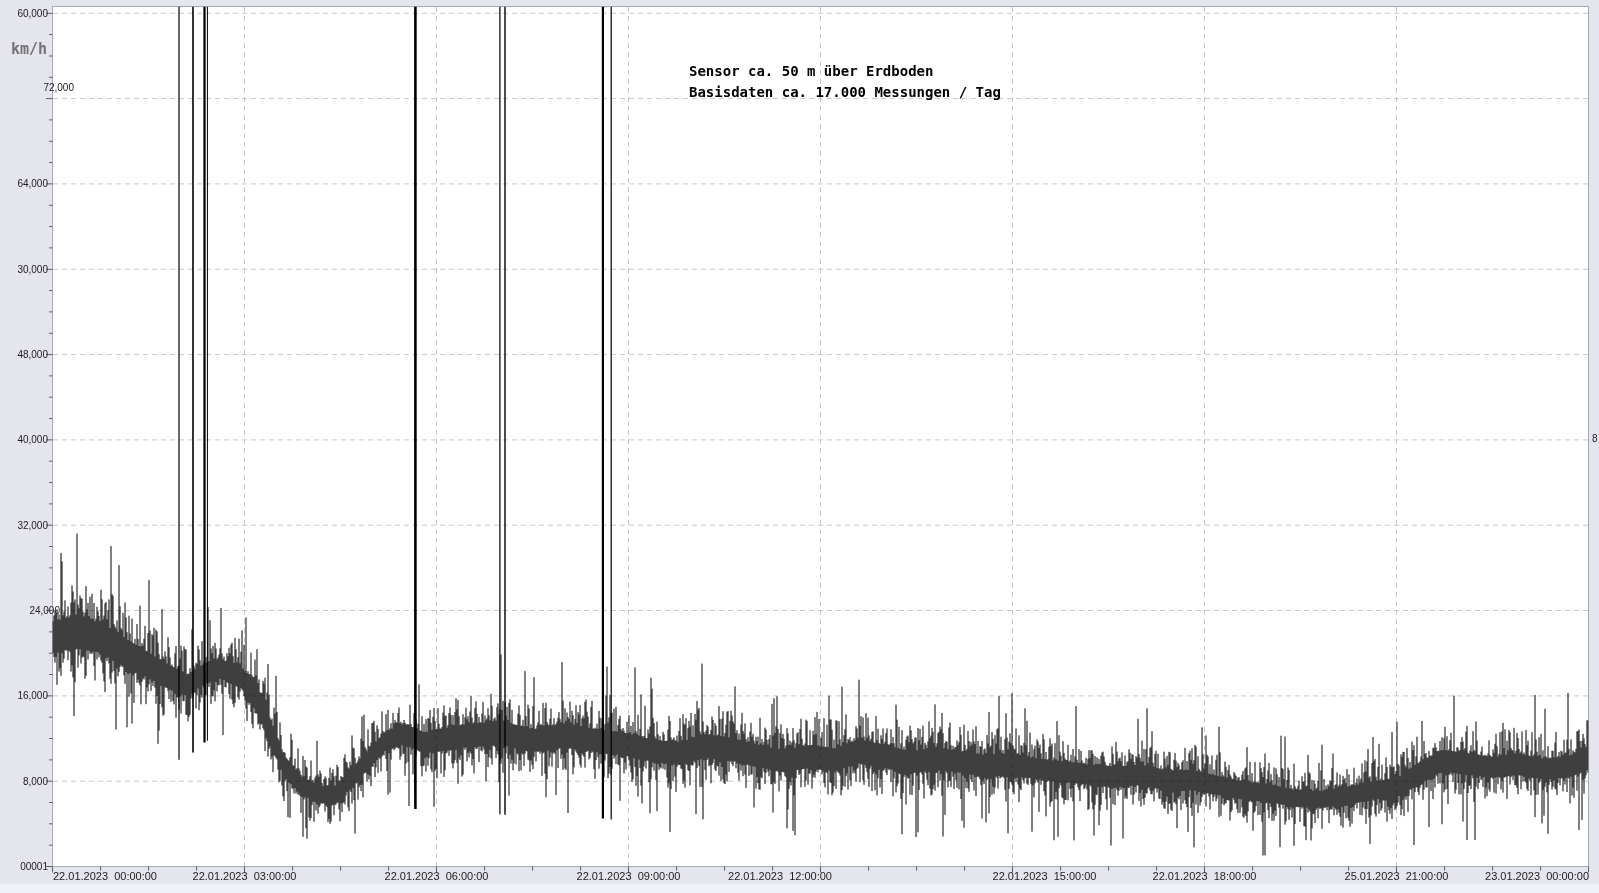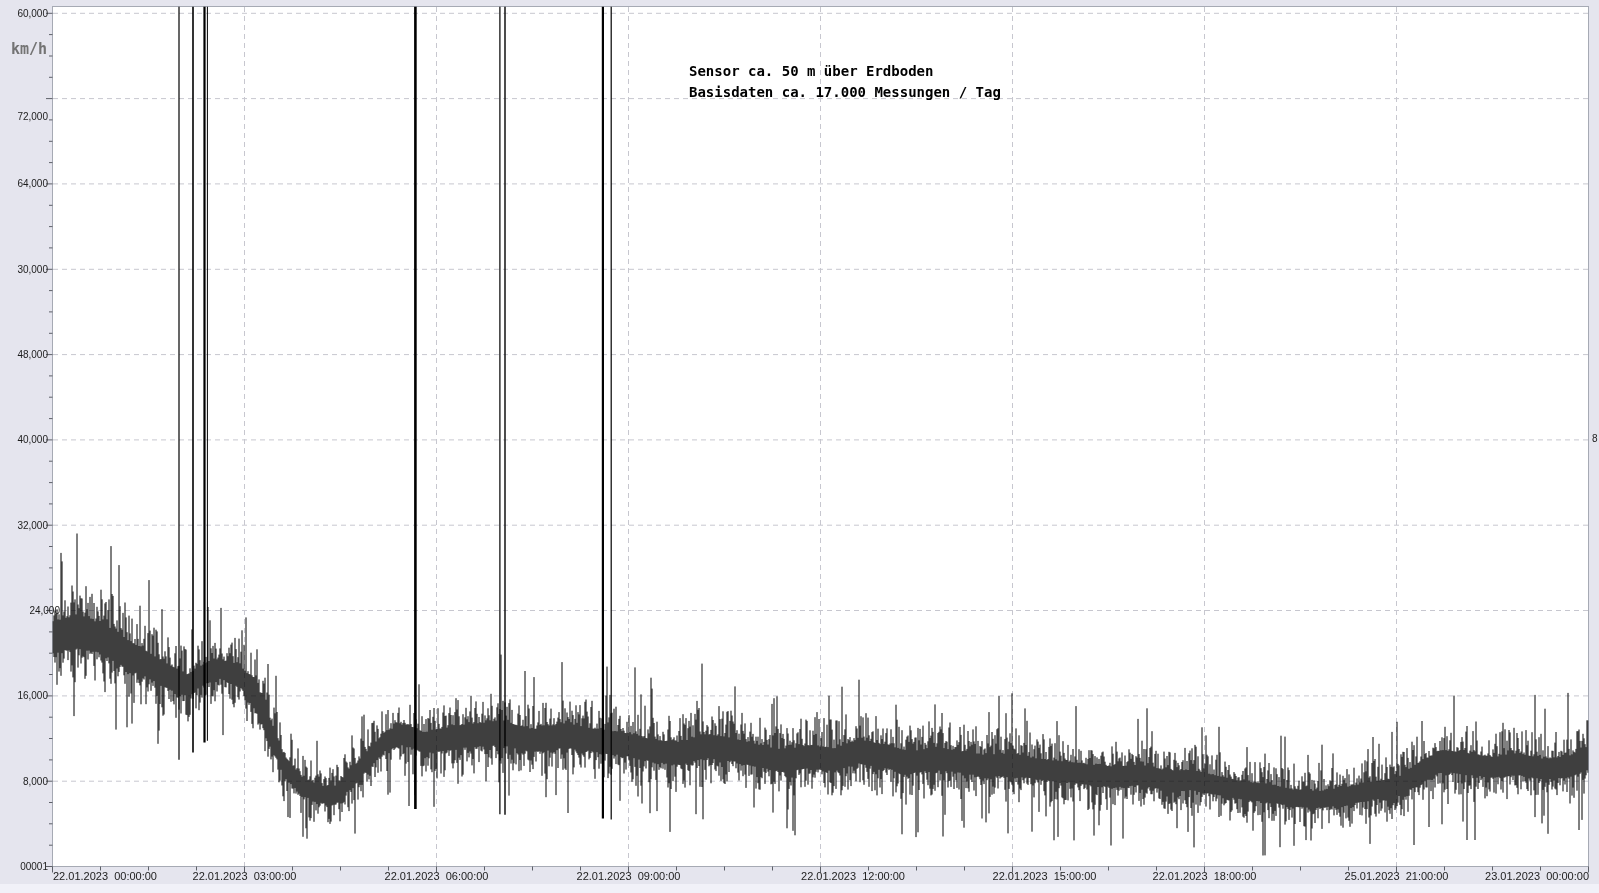--- a/index.html
+++ b/index.html
@@ -168,28 +168,28 @@
   <div id="ylabels">
       <div class="ylab" style="top: 860px;">00001</div>
       <div class="ylab" style="top: 774.68px;">8,000</div>
       <div class="ylab" style="top: 689.36px;">16,000</div>
       <div class="ylab" style="top: 604.04px; padding-left: 12px;">24,000</div>
       <div class="ylab" style="top: 518.72px;">32,000</div>
       <div class="ylab" style="top: 433.4px;">40,000</div>
       <div class="ylab" style="top: 348.08px;">48,000</div>
       <div class="ylab" style="top: 262.76px;">30,000</div>
       <div class="ylab" style="top: 177.44px;">64,000</div>
-      <div class="ylab" style="top: 110px;">72,000</div>
+      <div class="ylab" style="top: 81px; padding-left: 26px;">72,000</div>
       <div class="ylab" style="top: 6.8px;">60,000</div>
     </div>
   <div id="xlabels">
       <div class="xlab" style="left: 53px;">22.01.2023  00:00:00</div>
       <div class="xlab" style="left: 244.5px; transform: translateX(-50%);">22.01.2023  03:00:00</div>
       <div class="xlab" style="left: 436.5px; transform: translateX(-50%);">22.01.2023  06:00:00</div>
       <div class="xlab" style="left: 628.5px; transform: translateX(-50%);">22.01.2023  09:00:00</div>
-      <div class="xlab" style="left: 853px; transform: translateX(-50%);">22.01.2023  12:00:00</div>
+      <div class="xlab" style="left: 780px; transform: translateX(-50%);">22.01.2023  12:00:00</div>
       <div class="xlab" style="left: 1012.5px; transform: translateX(-50%); margin-left: 32px;">22.01.2023  15:00:00</div>
       <div class="xlab" style="left: 1204.5px; transform: translateX(-50%);">22.01.2023  18:00:00</div>
       <div class="xlab" style="left: 1396.5px; transform: translateX(-50%);">25.01.2023  21:00:00</div>
       <div class="xlab" style="left: 1589px; transform: translateX(-100%);">23.01.2023  00:00:00</div>
     </div>
   <div id="bottom-strip"></div>
 </div>
 
 </body></html>

